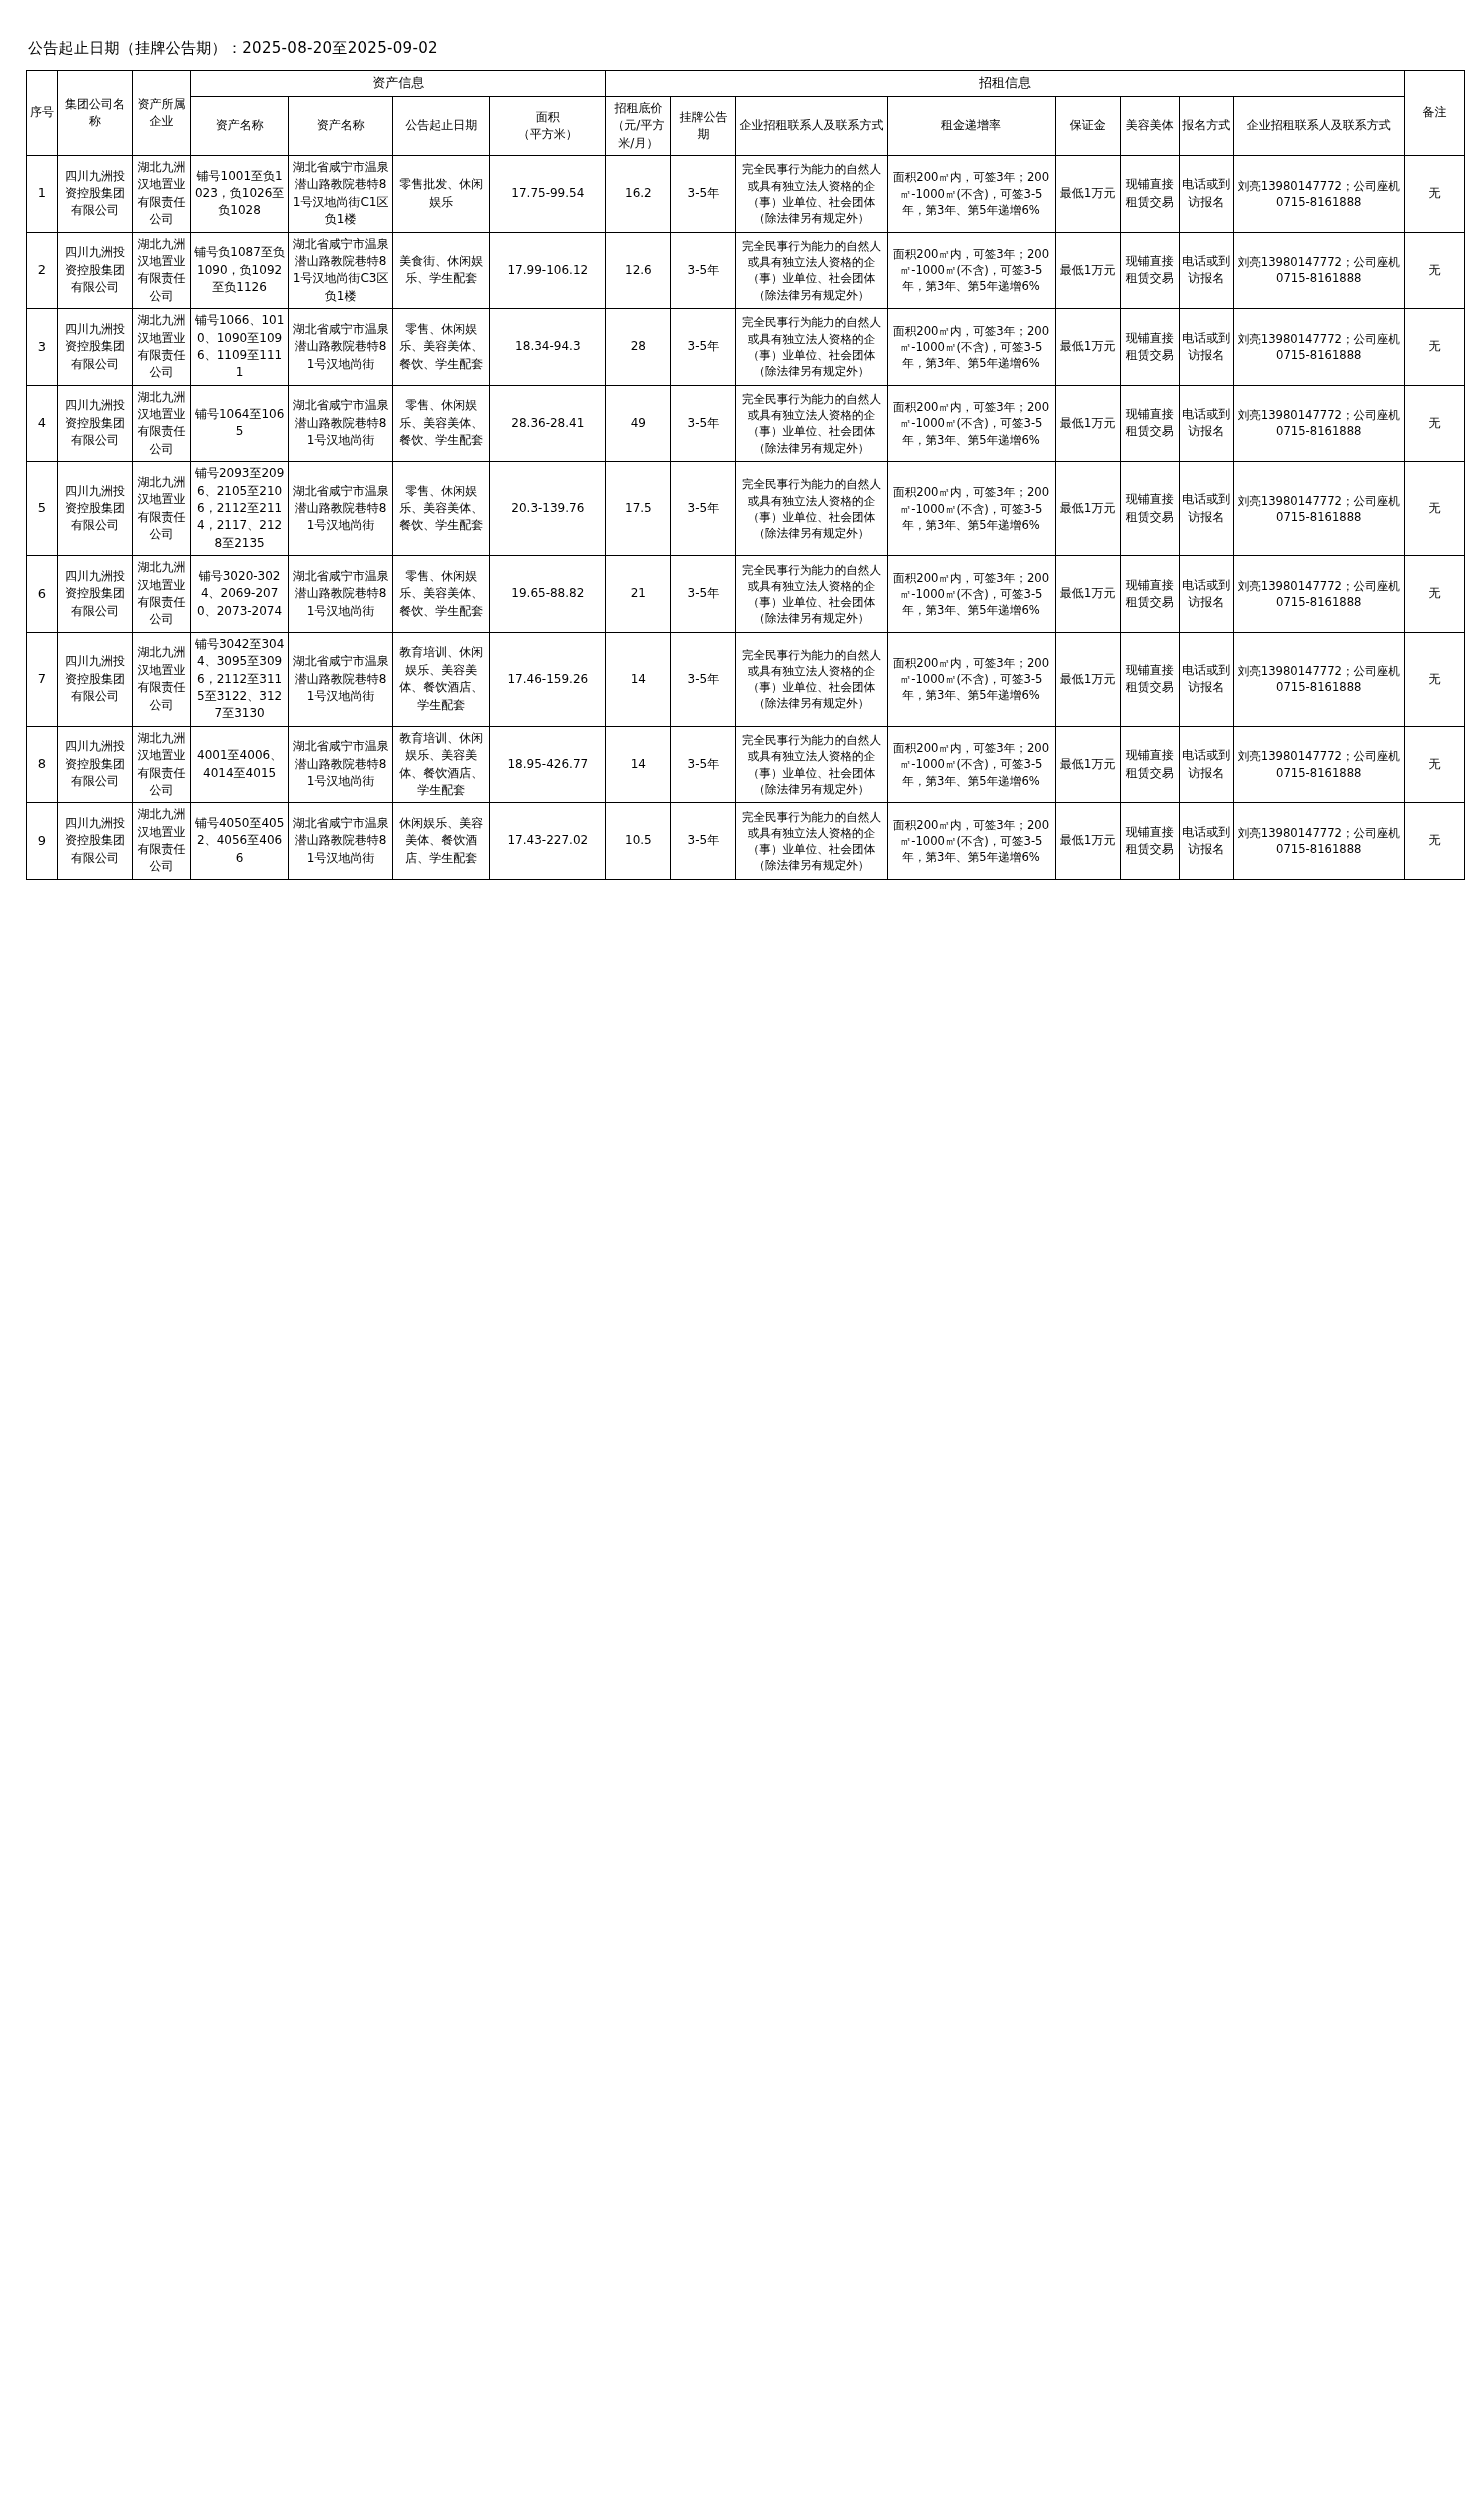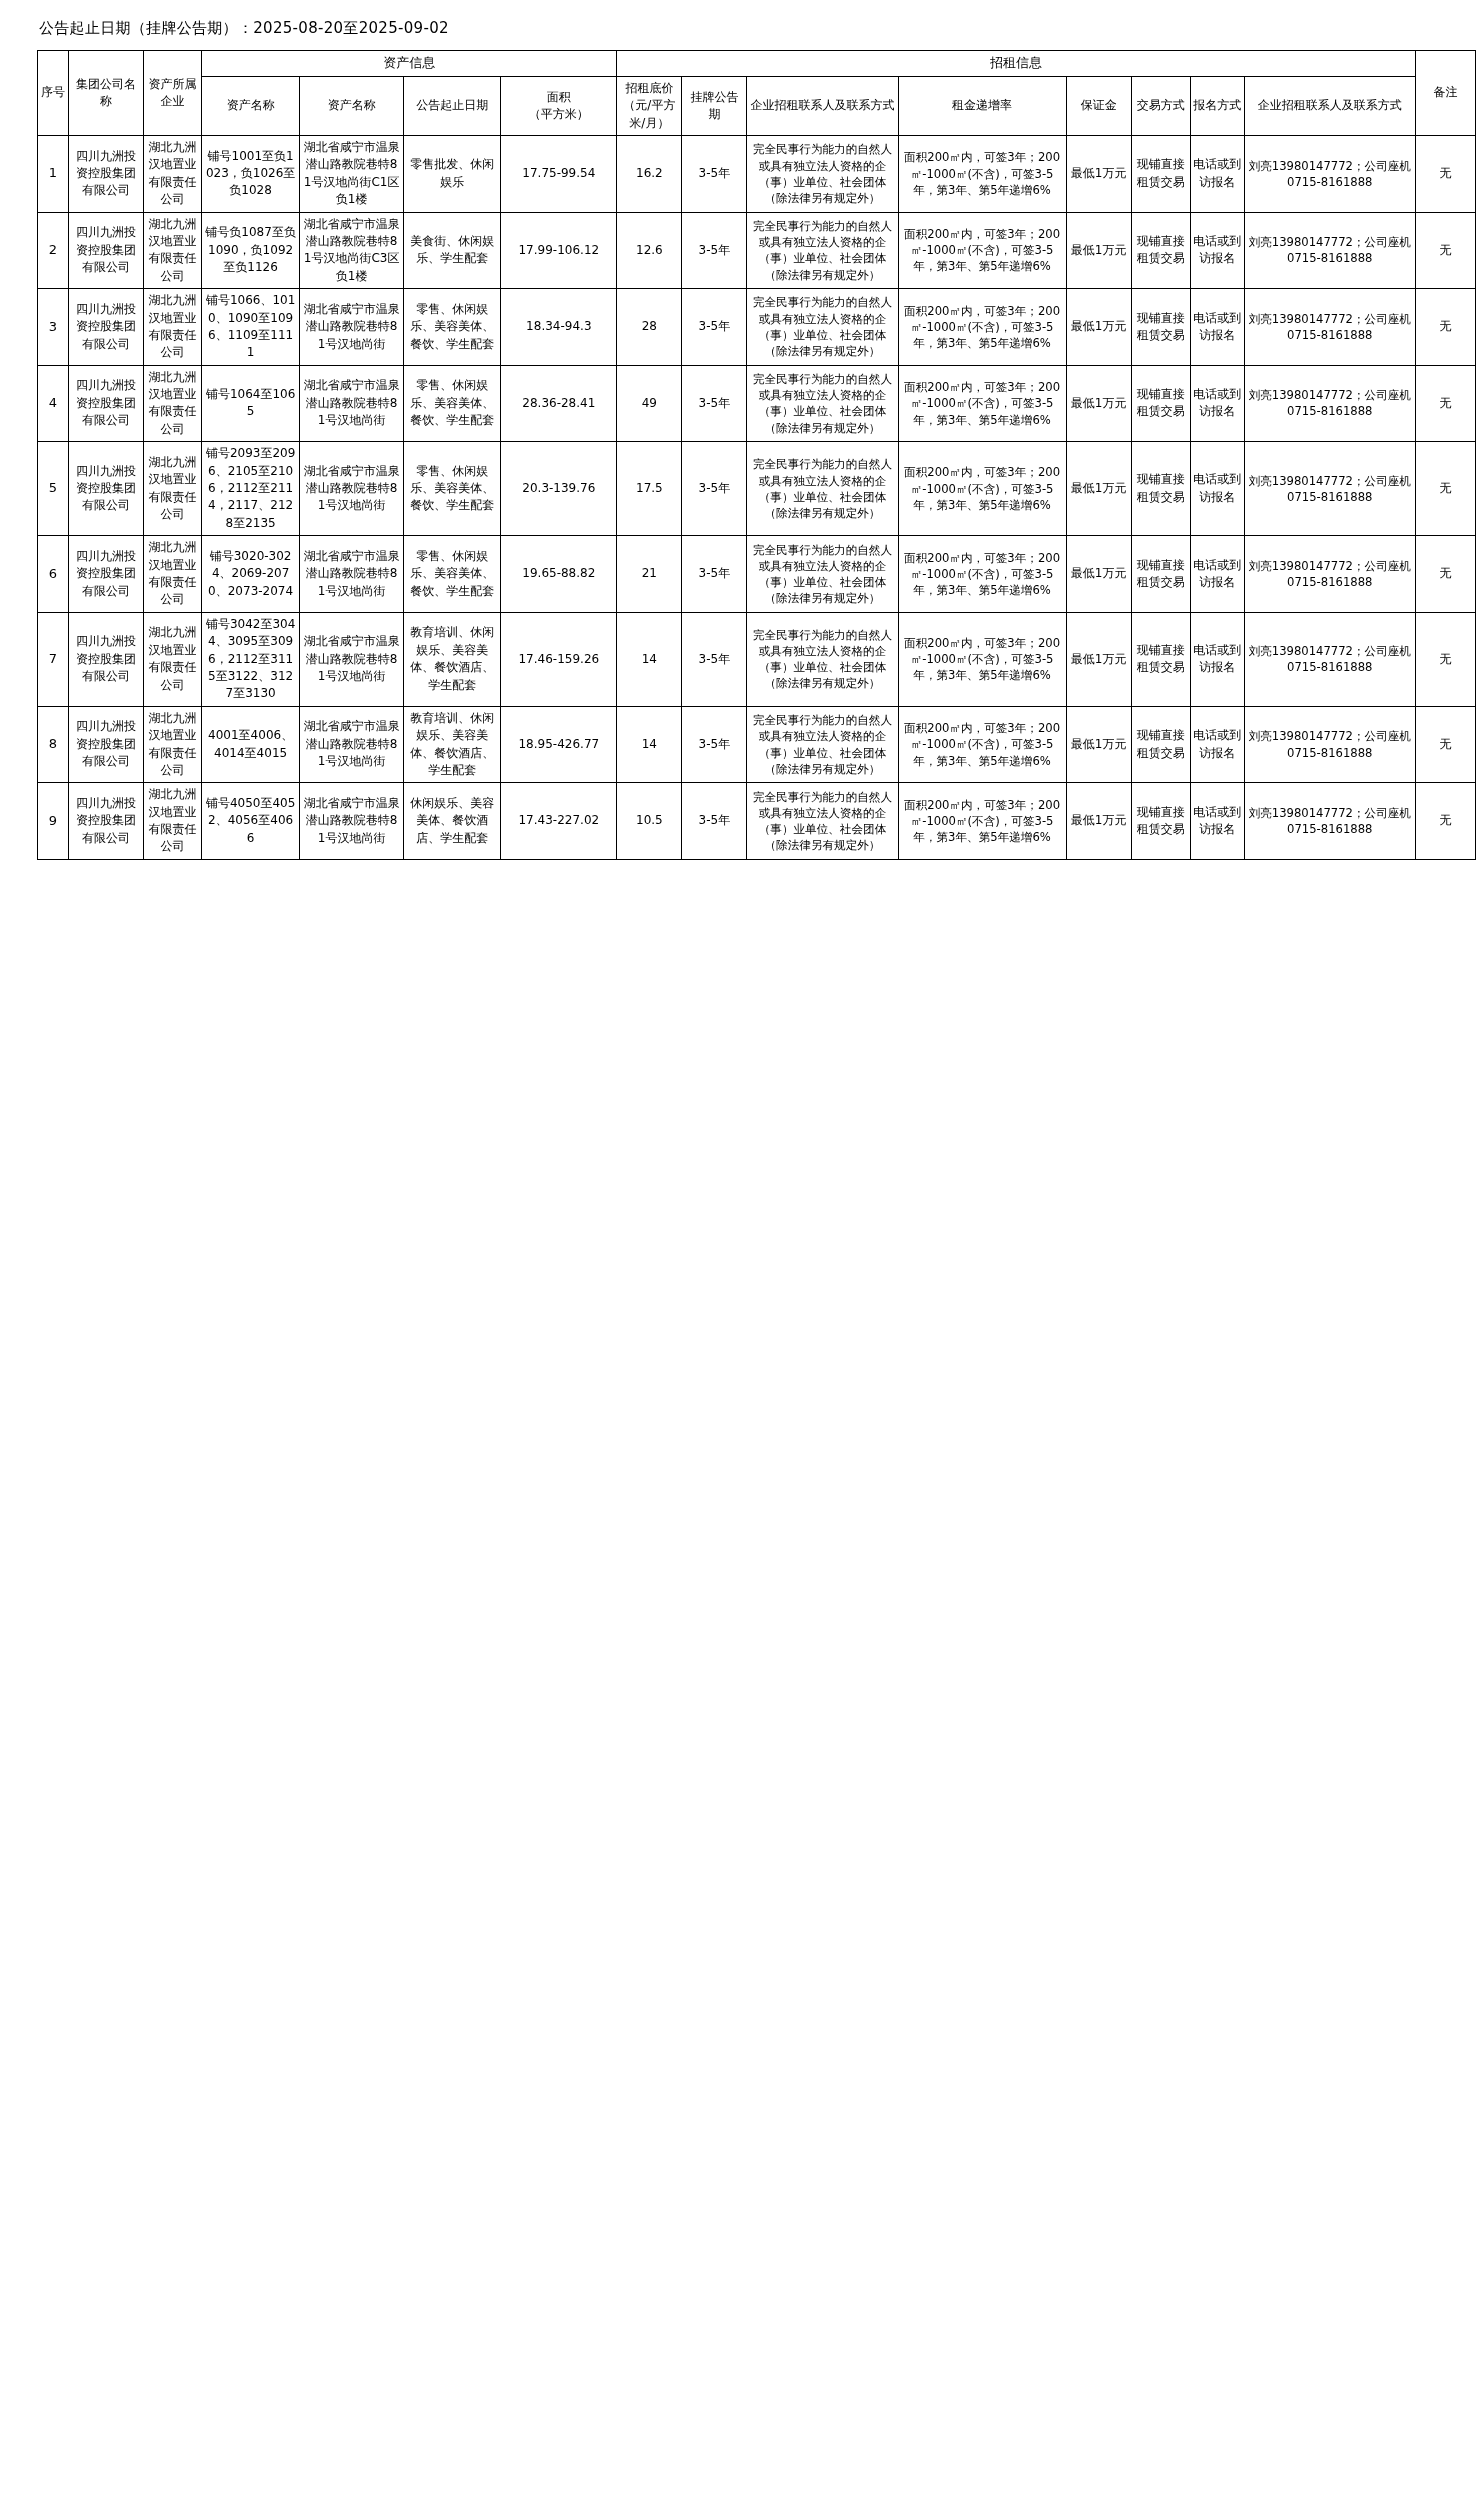--- a/index.html
+++ b/index.html
@@ -1,17 +1,17 @@
 <!DOCTYPE html>
 <html style="font-size:8px"><head>
 <meta charset="utf-8">
 <style>
   html,body{margin:0;padding:0;background:#ffffff;}
   body{font-family:"DejaVu Sans","Liberation Sans",sans-serif;color:#000;}
-  #page{width:1371px;box-sizing:border-box;padding:15px 22px 30px 37px;}
+  #page{width:1371px;box-sizing:border-box;padding:15px 22px 30px 26px;margin-top:20px;}
   .notice{font-size:15px;line-height:1.4;margin:3px 0 11px 2px;letter-spacing:0.3px;}
   table{border-collapse:collapse;table-layout:fixed;width:1439px;}
   col.c0{width:31px}   
   col.c1{width:75px}  
   col.c2{width:58px}  
   col.c3{width:98px}  
   col.c4{width:104px}  
   col.c5{width:97px}  
   col.c6{width:116px}  
   col.c7{width:65px}  
@@ -73,21 +73,21 @@
           <div>（平方米）</div>
         </th>
         <th>
           <div>招租底价</div>
           <div>（元/平方米/月）</div>
         </th>
         <th>挂牌公告期</th>
         <th>企业招租联系人及联系方式</th>
         <th>租金递增率</th>
         <th>保证金</th>
-        <th>交易方式</th>
+        <th>美容美体</th>
         <th>报名方式</th>
         <th>企业招租联系人及联系方式</th>
       </tr>
     </thead>
     <tbody id="tbody">
         <tr>
           <td class="rownum">1</td>
           <td>四川九洲投资控股集团有限公司</td>
           <td>湖北九洲汉地置业有限责任公司</td>
           <td>铺号1001至负1023，负1026至负1028</td>

